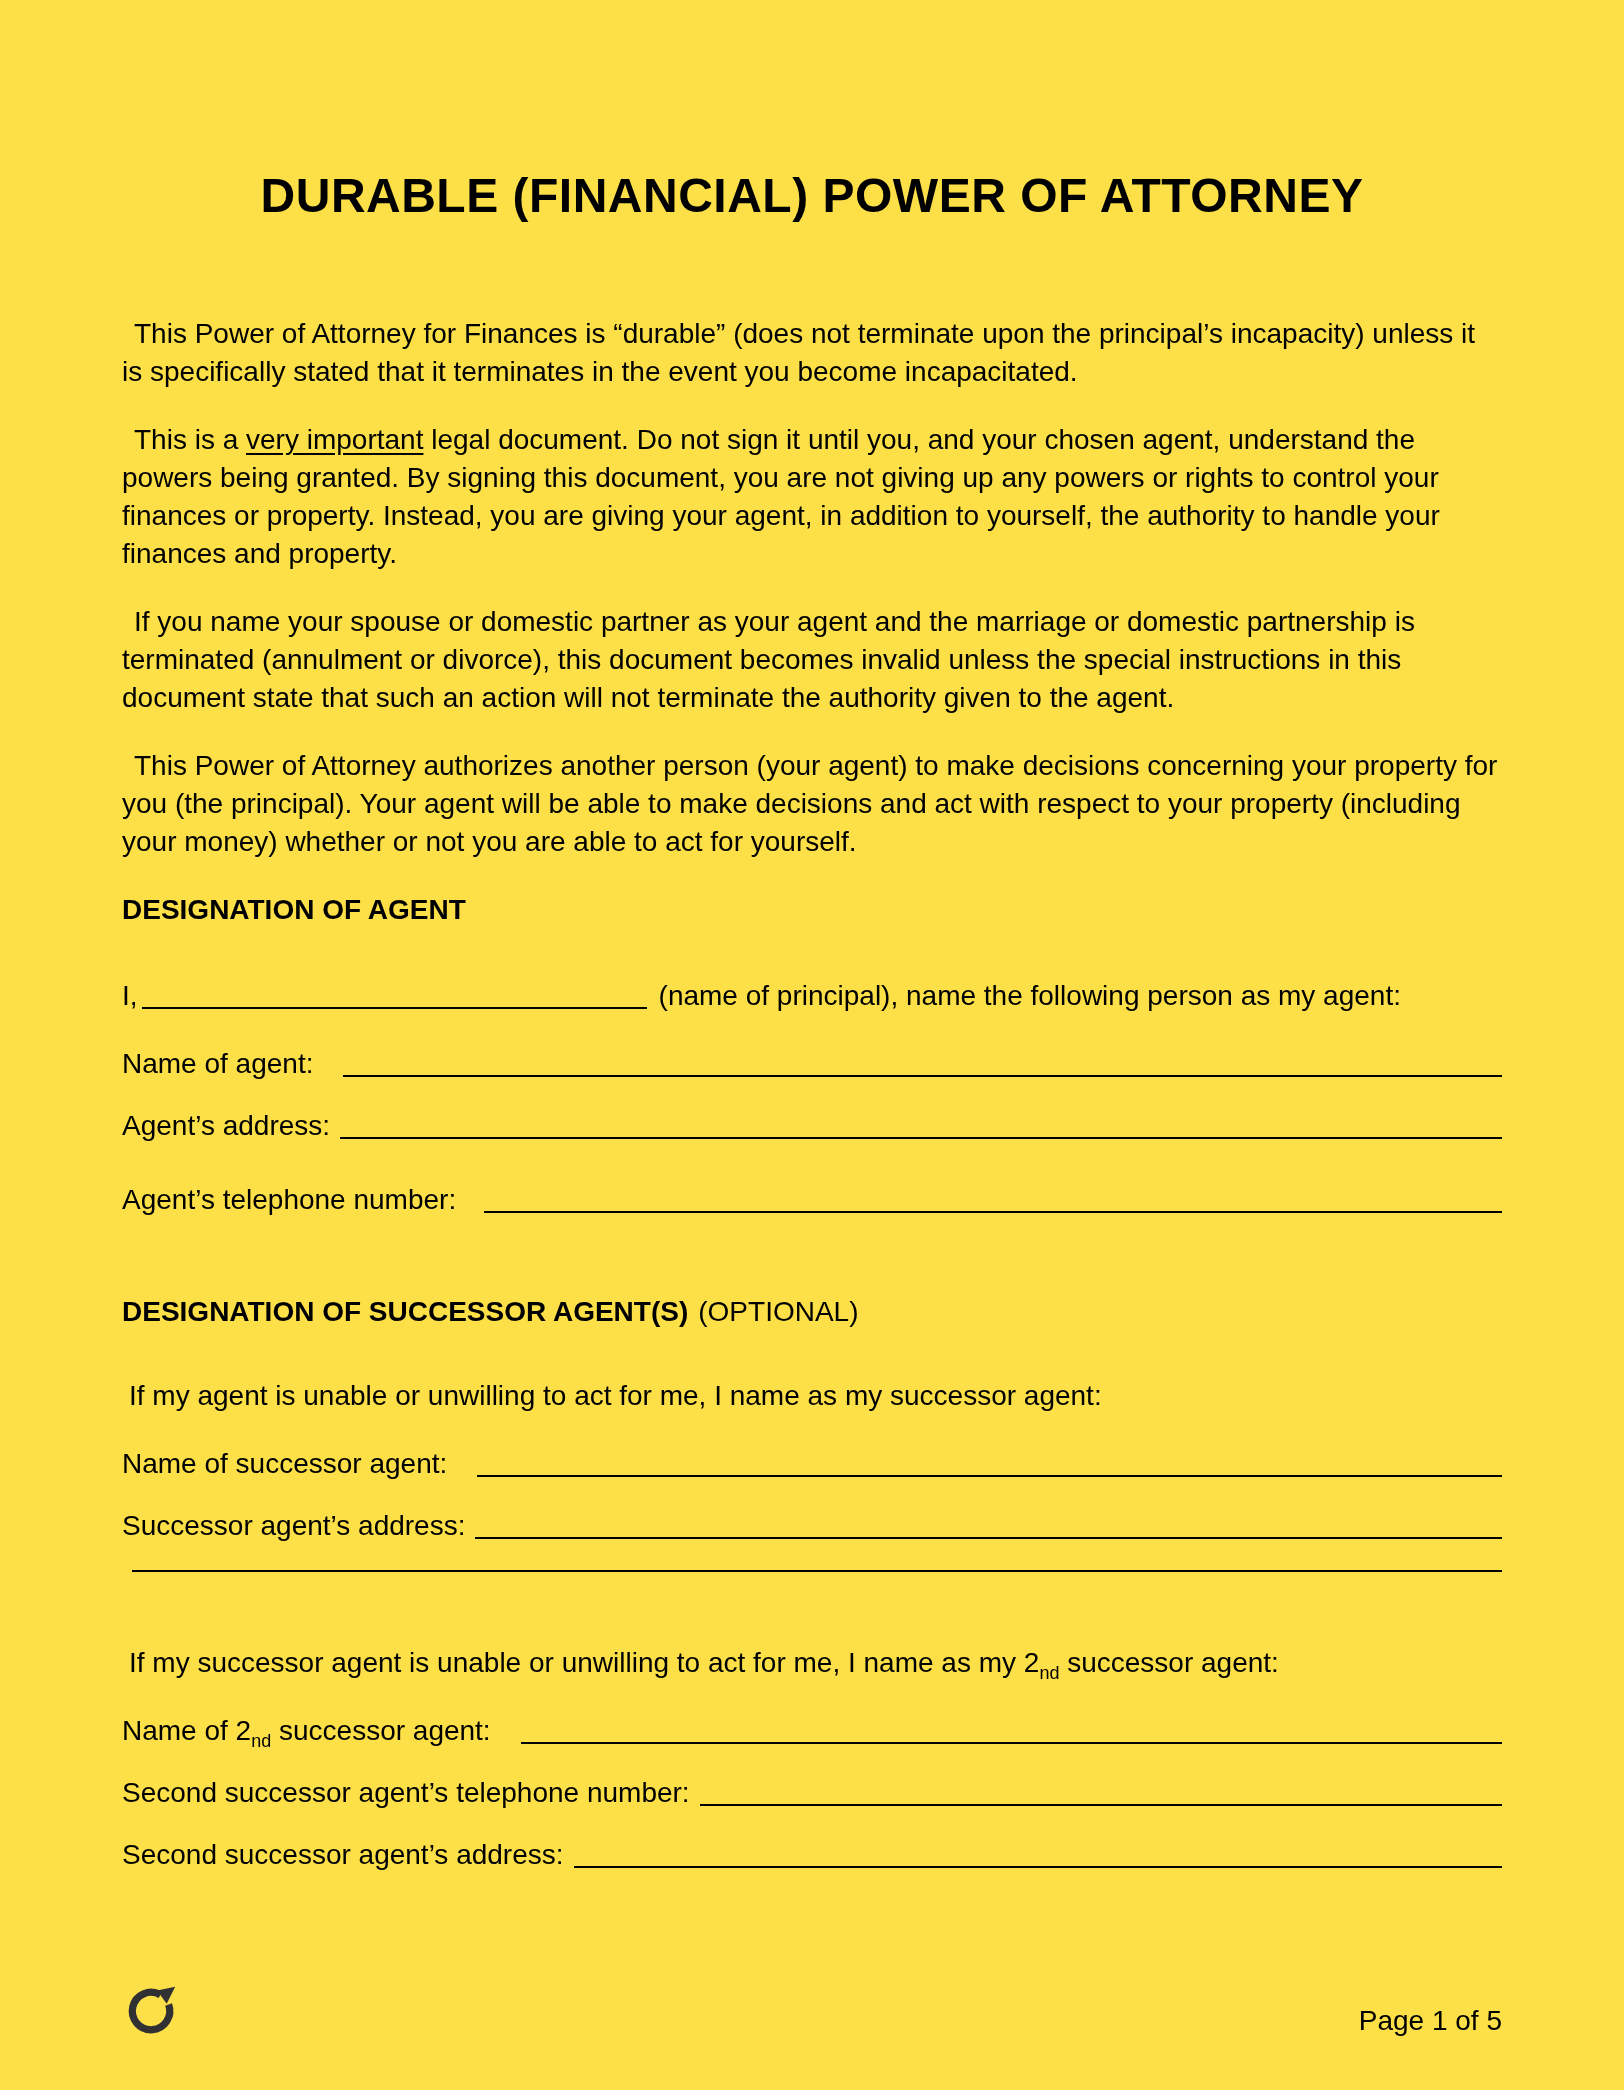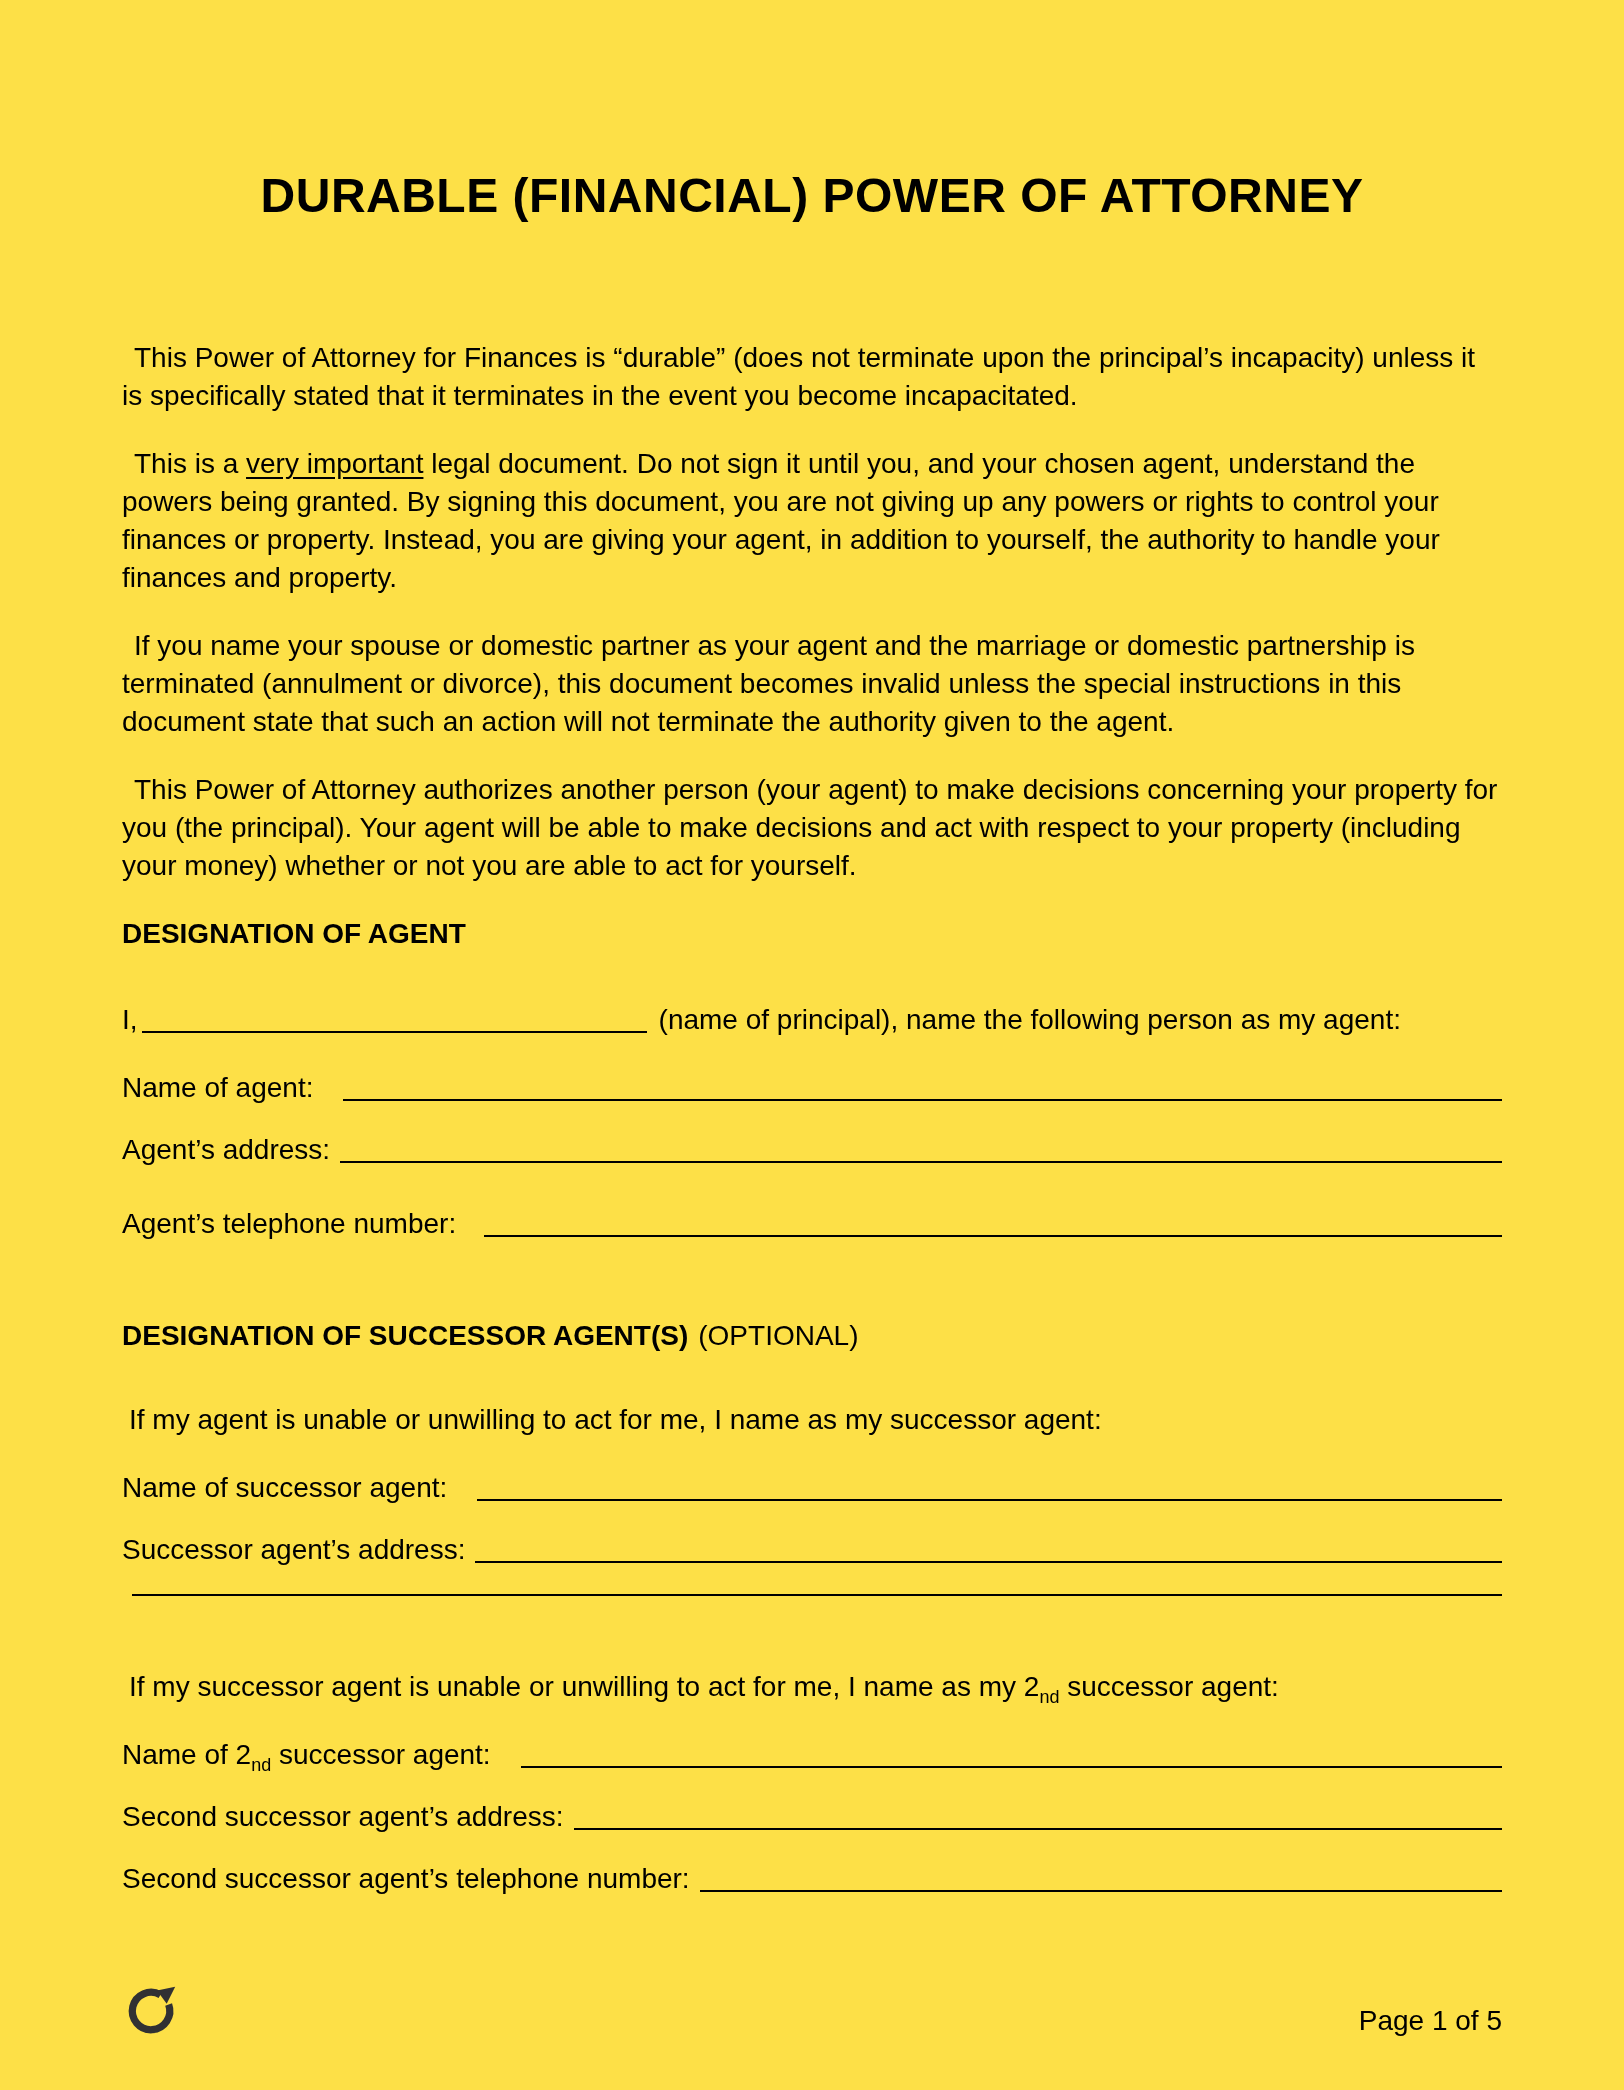--- a/index.html
+++ b/index.html
@@ -19,21 +19,21 @@
     overflow: hidden;
   }
   .title {
     font-size: 48px;
     font-weight: bold;
     text-align: center;
     letter-spacing: 0.5px;
     margin: 48px 0 0 0;
   }
   .intro-block {
-    margin-top: 116px;
+    margin-top: 92px;
   }
   .para {
     font-size: 28px;
     line-height: 38px;
     margin: 0 0 30px 0;
     text-indent: 12px;
   }
   .para.no-indent { text-indent: 0; }
   .underlined {
     text-decoration: underline;
@@ -155,26 +155,26 @@
   </div>
 
   <p class="para no-indent intro-line second-block"><span>If my successor agent is unable or unwilling to act for me, I name as my 2</span><span class="sub">nd</span><span> successor agent:</span></p>
 
   <div class="field-row first-of-group">
     <span class="label"><span>Name of 2</span><span class="sub">nd</span><span> successor agent:</span></span>
     <span class="blank-line"></span>
   </div>
 
   <div class="field-row">
-    <span class="label">Second successor agent’s address:</span>
+    <span class="label">Second successor agent’s telephone number:</span>
     <span class="blank-line"></span>
   </div>
 
   <div class="field-row">
-    <span class="label">Second successor agent’s telephone number:</span>
+    <span class="label">Second successor agent’s address:</span>
     <span class="blank-line"></span>
   </div>
 
   <div class="footer">
     <span class="logo">
       <svg width="58" height="58" viewBox="0 0 48 48" aria-hidden="true">
         <path d="M38.6 18.7 A15.5 15.5 0 1 1 31.8 10.6" fill="none" stroke="#313133" stroke-width="6"></path>
         <polygon points="44,4 29,7 37,18" fill="#313133"></polygon>
       </svg>
     </span>

